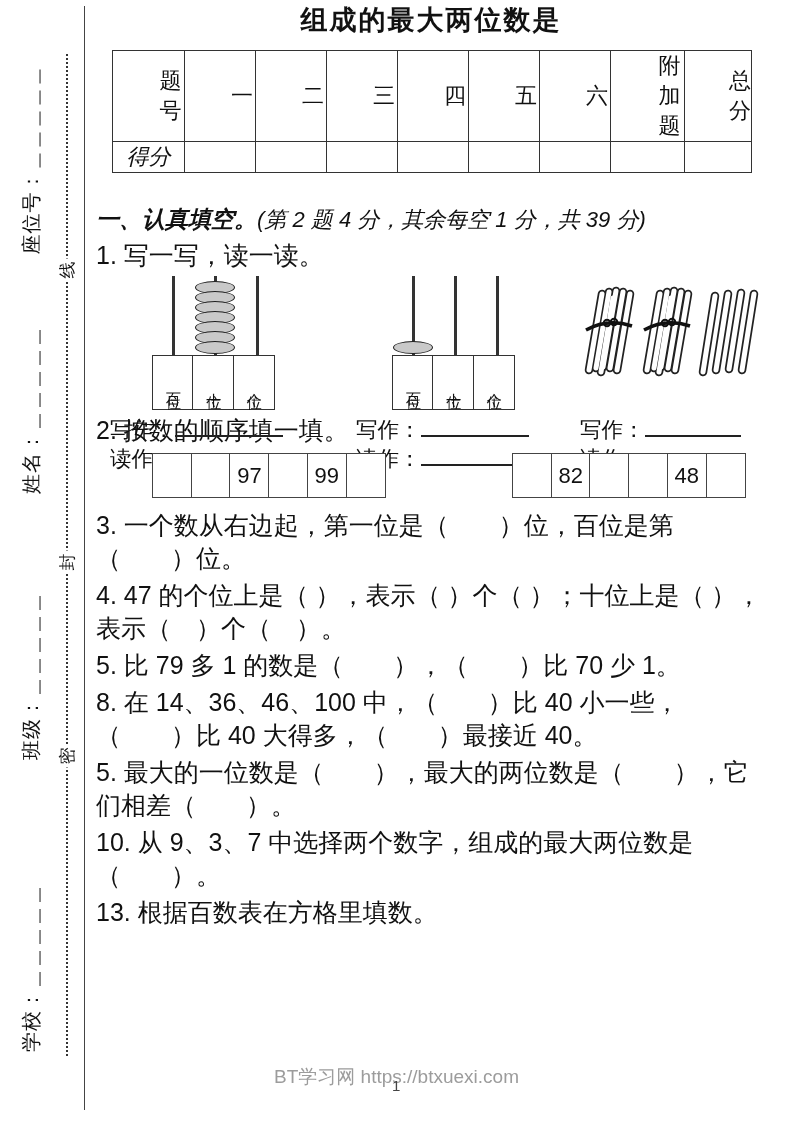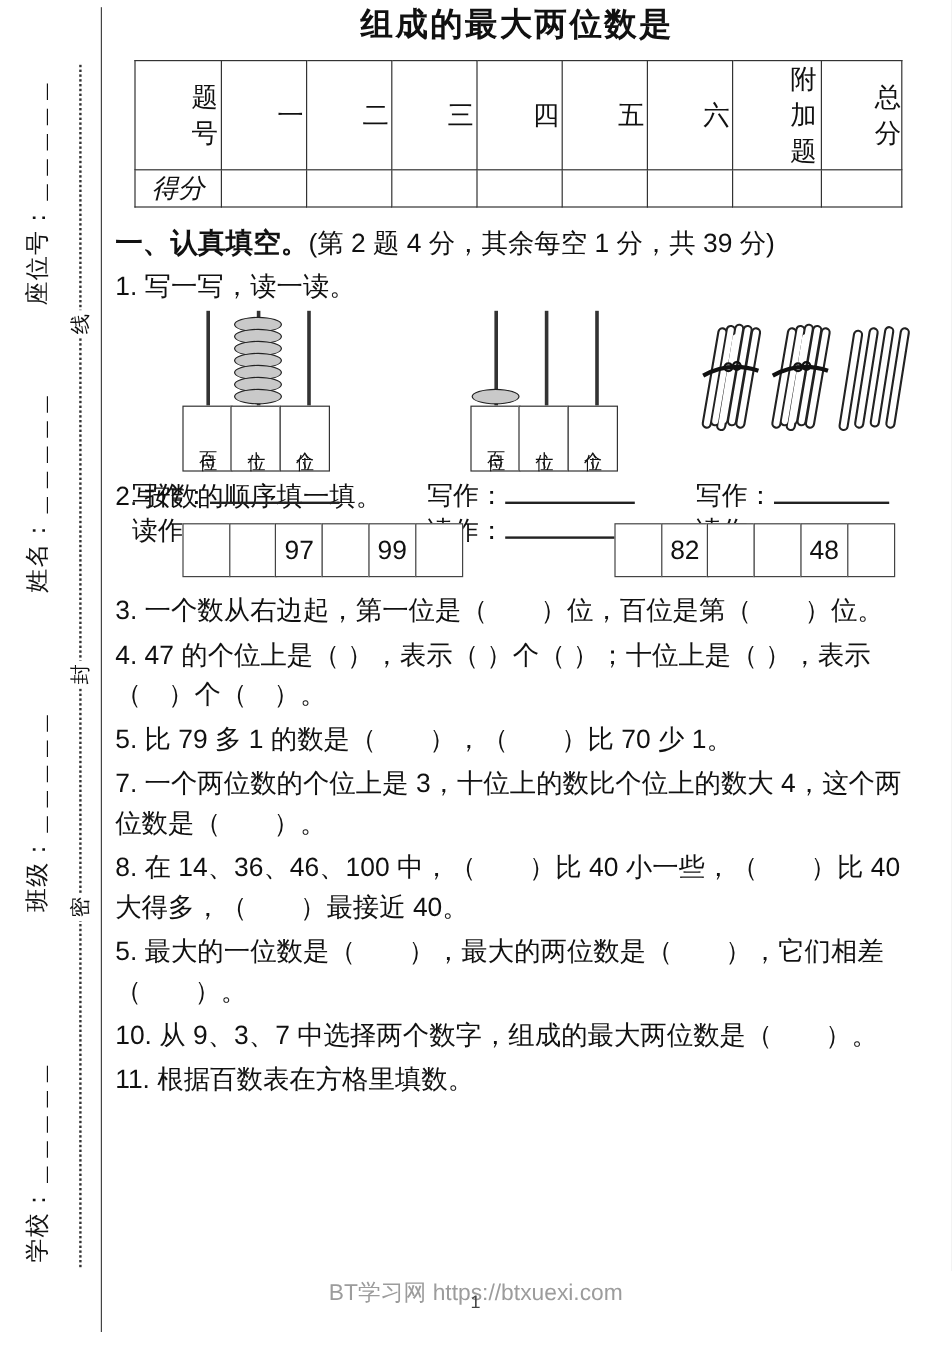--- a/index.html
+++ b/index.html
@@ -25,23 +25,23 @@
   }
   
   .main { position:absolute; left:96px; top:0; width:670px; }
   .title { margin-top:34px; text-align:center; font-size:33px; font-weight:bold; letter-spacing:1px; }
   .subtitle { margin-top:2px; text-align:center; font-size:27px; font-weight:bold; letter-spacing:2px; }
   .meta { margin-top:9px; text-align:center; font-size:22px; }
   table.score { border-collapse:collapse; margin:12px 0 0 16px; table-layout:fixed; }
   table.score td { border:1.6px solid #333; text-align:center; font-size:22px; }
   table.score tr.hd td { height:37px;padding-left:44px; }
   table.score tr.sc td { height:30px;font-style:italic; }
-  .sec-head { margin-top:14px; font-size:22px; }
+  .sec-head { margin-top:31px; font-size:22px;font-style:italic; }
   .sec-head b { font-size:23px; }
-  .qline { font-size:22px; line-height:33px; margin-top:4px; }
+  .qline { font-size:25px; line-height:33px; margin-top:4px; }
   
   .figures { display:flex; margin-top:4px; }
   .figcol { position:relative; }
   .figcol.c1 { width:244px; }
   .figcol.c2 { width:240px; }
   .figcol.c3 { width:186px; }
   .abacus { position:relative; width:128px; height:134px; }
   .rod { position:absolute; top:0; width:2.5px; height:79px; background:#333; }
   .rod.r1 { left:20px; } .rod.r2 { left:62px; } .rod.r3 { left:104px; }
   .beadstack { position:absolute; width:40px; display:flex; flex-direction:column; }
@@ -273,23 +273,22 @@
         <div class="stripcell"></div>
         <div class="stripcell"></div>
         <div class="stripcell">48</div>
         <div class="stripcell"></div>
       </div>
     </div>
 
     <div class="qline">3. 一个数从右边起，第一位是（　　）位，百位是第（　　）位。</div>
     <div class="qline">4. 47 的个位上是（  ），表示（  ）个（  ）；十位上是（  ），表示（　）个（　）。</div>
     <div class="qline">5. 比 79 多 1 的数是（　　），（　　）比 70 少 1。</div>
-    <div class="qline">7. 一个两位数的个位上是 3，十位上的数比个位上的数大 4，这个两位数是（　　）。</div>
     <div class="qline">8. 在 14、36、46、100 中，（　　）比 40 小一些，（　　）比 40 大得多，（　　）最接近 40。</div>
     <div class="qline">5. 最大的一位数是（　　），最大的两位数是（　　），它们相差（　　）。</div>
     <div class="qline">10. 从 9、3、7 中选择两个数字，组成的最大两位数是（　　）。</div>
-    <div class="qline">11. 根据百数表在方格里填数。</div>
+    <div class="qline">13. 根据百数表在方格里填数。</div>
   </div>
 
   <div class="watermark">BT学习网 https://btxuexi.com</div>
   <div class="pagenum">1</div>
 
 </div>
 
 </body></html>

